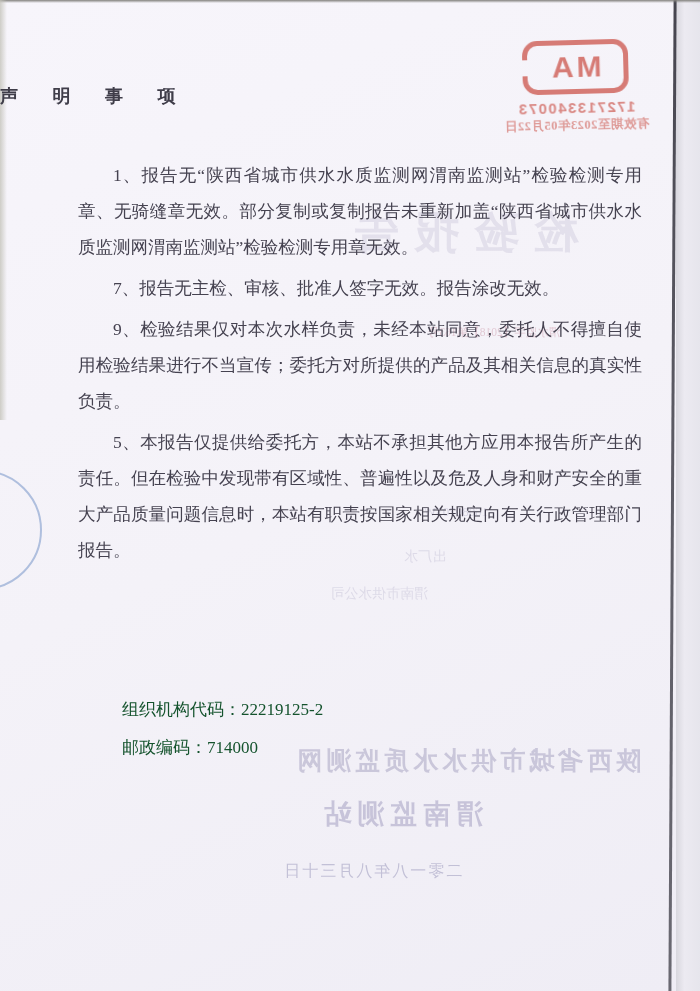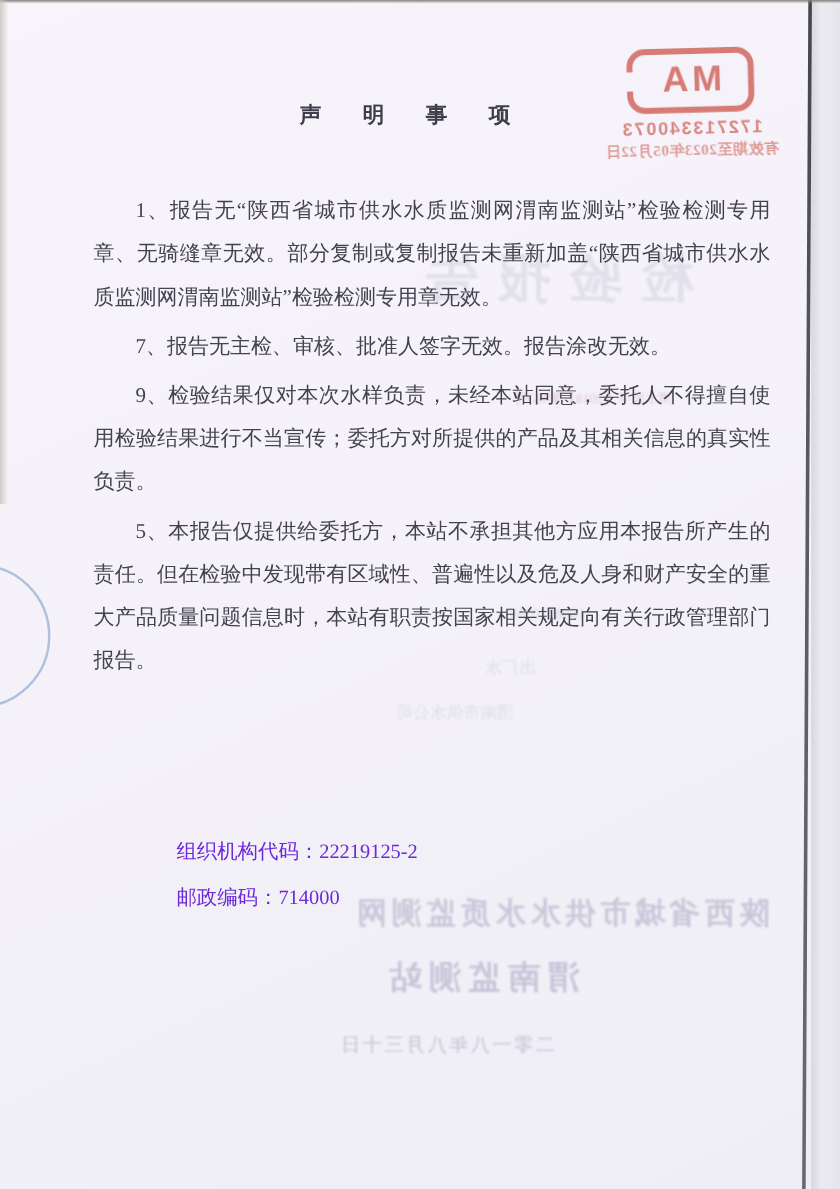--- a/index.html
+++ b/index.html
@@ -25,32 +25,32 @@
     position:absolute;left:676px;top:0;width:24px;height:991px;
     background:linear-gradient(to right,#d8d7de,#eceaf1 35%,#e6e5ec);
   }
   .fold-line{
     position:absolute;left:671px;top:-4px;width:3px;height:1000px;
     background:linear-gradient(to bottom,#45444e,#5a5962 40%,#6a6972);
     transform:rotate(0.3deg);
   }
   .doc-title{
     position:absolute;left:0;top:84px;width:690px;
-    text-align:center;font-size:18px;font-weight:bold;
+    font-size:18px;font-weight:bold;
     letter-spacing:15px;color:#3f3d49;
   }
   .body-text{
     position:absolute;left:78px;top:157px;width:564px;
     font-size:17.5px;line-height:36px;color:#454250;
     text-align:justify;
   }
   .body-text p{margin:0 0 5px 0;text-indent:2em;}
   .footer-block{
-    position:absolute;left:147px;top:691px;width:420px;
-    font-size:17px;color:#6d28d9;
+    position:absolute;left:122px;top:691px;width:420px;
+    font-size:17px;color:#14532d;
   }
   .footer-row{height:38px;line-height:38px;white-space:nowrap;}
   
   .cma{
     position:absolute;left:480px;top:40px;width:192px;height:104px;
     transform:scaleX(-1) rotate(1.5deg);
     color:#d1675f;text-align:center;
     filter:blur(0.4px);opacity:.85;
   }
   .cma-logo{

